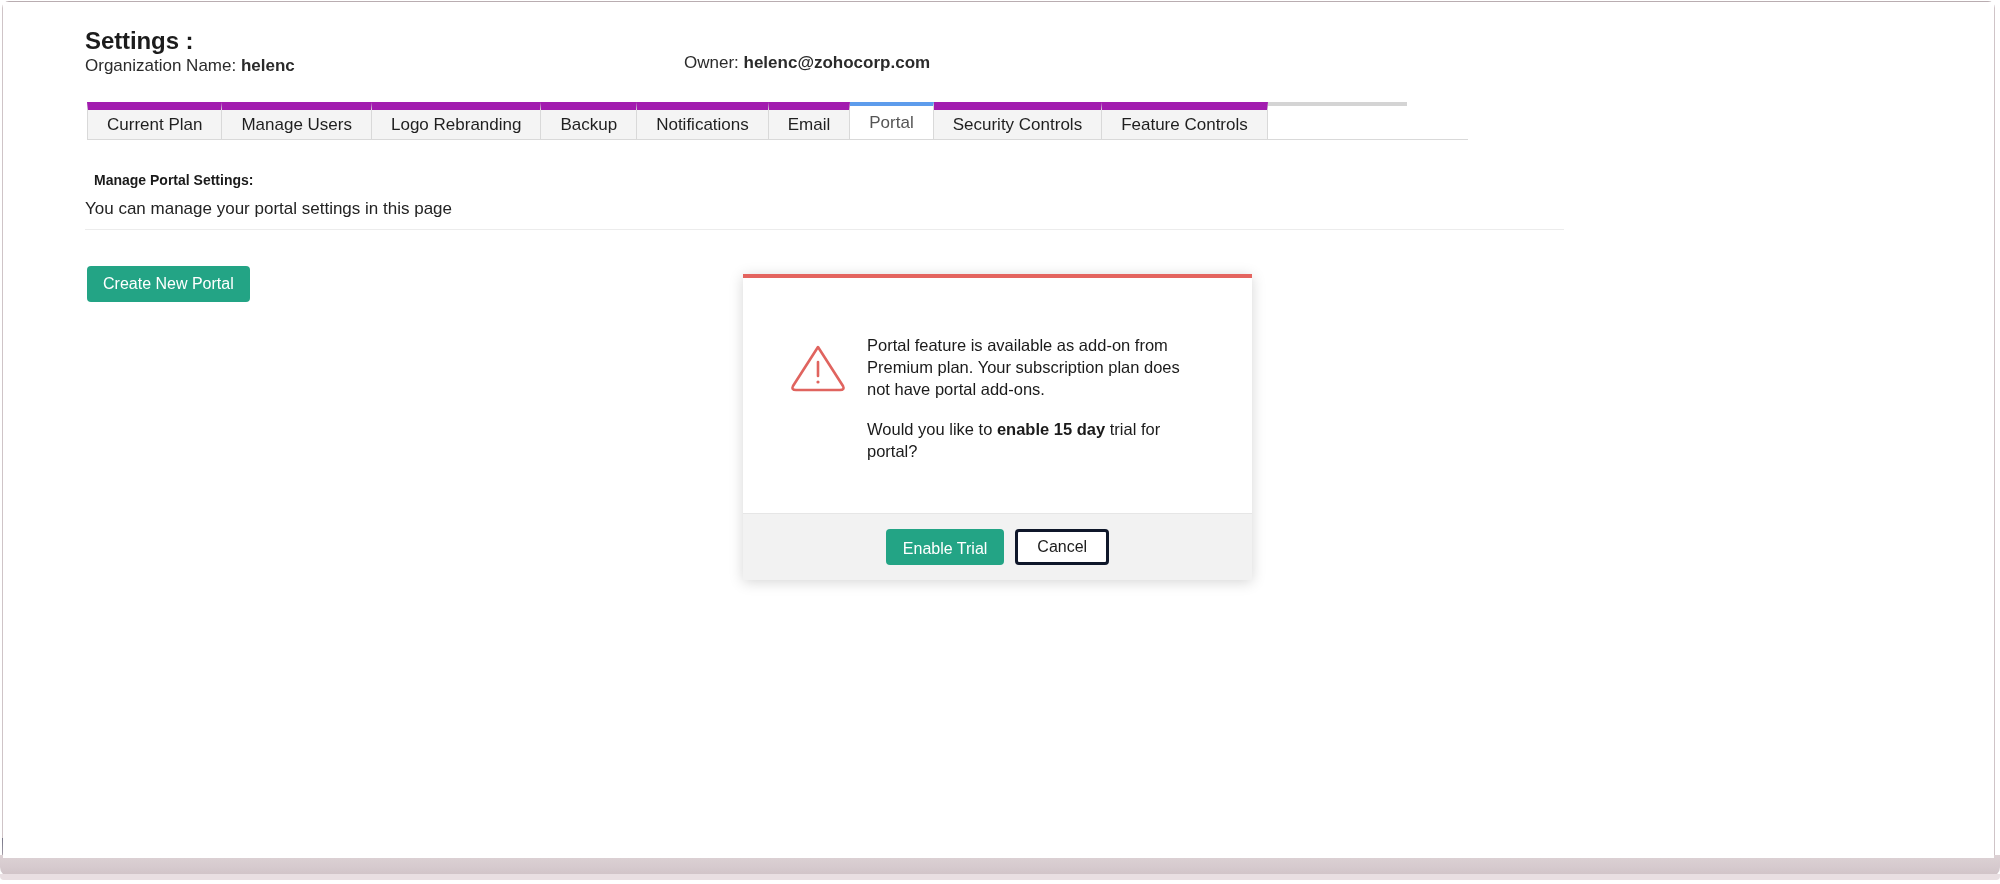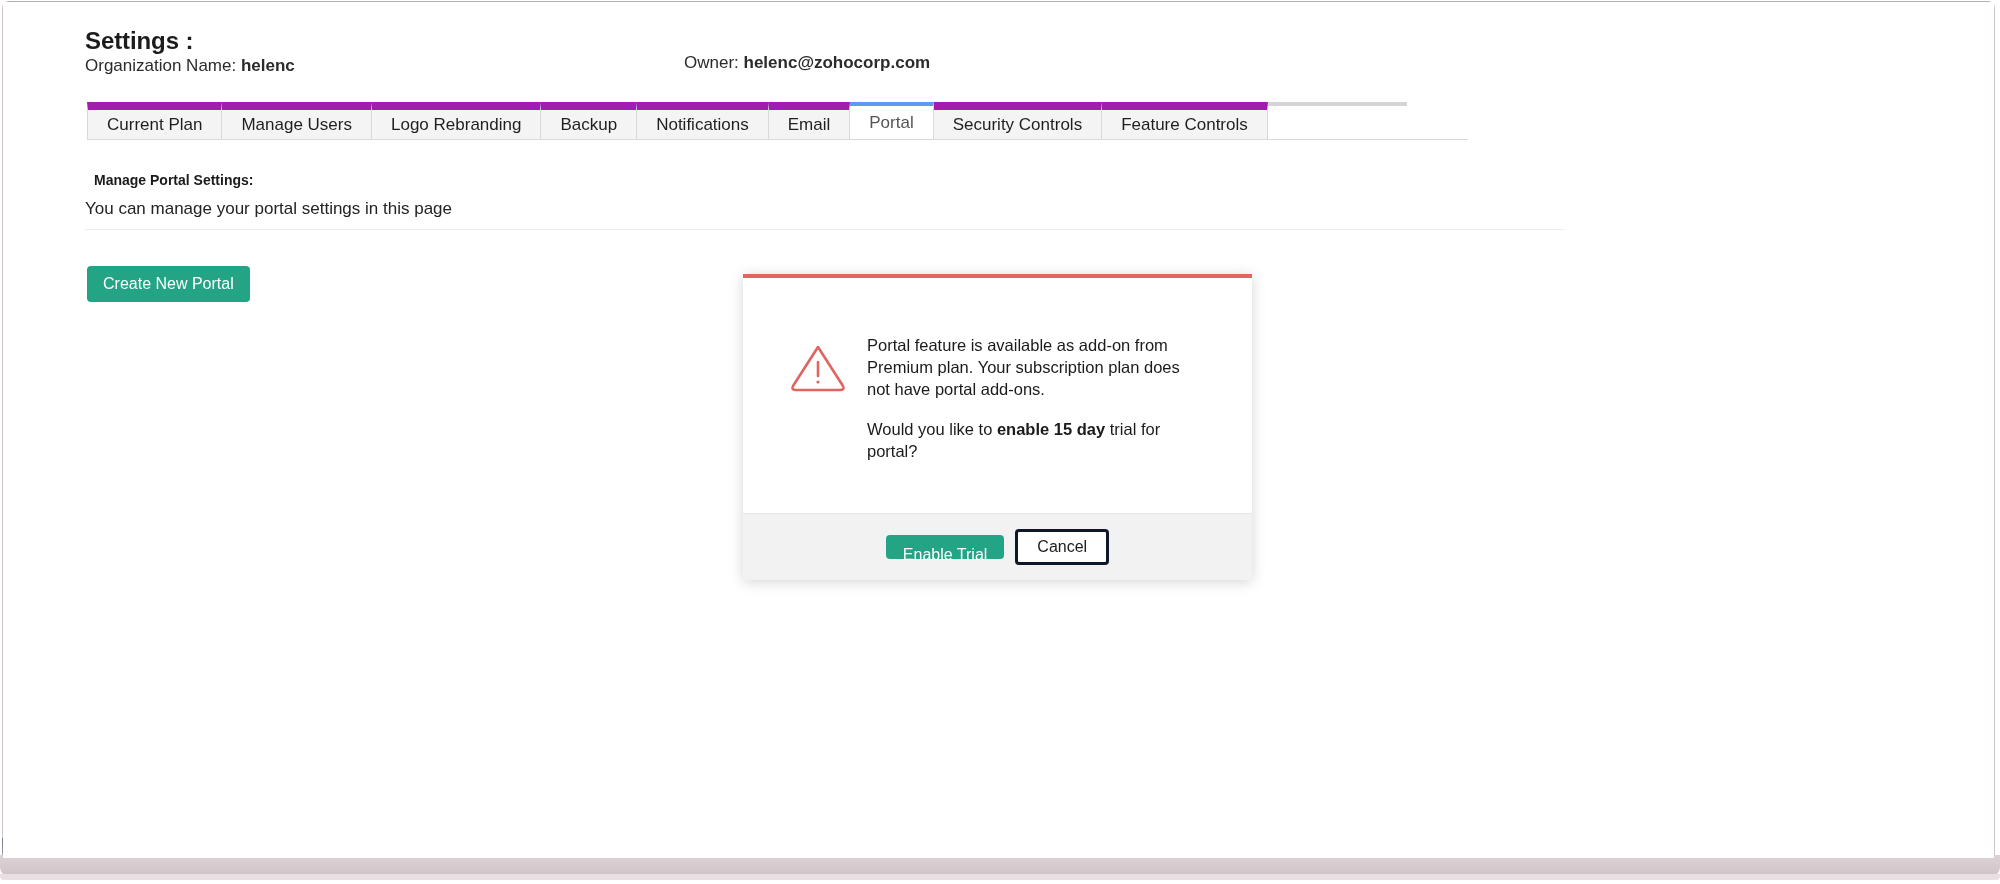--- a/index.html
+++ b/index.html
@@ -276,21 +276,21 @@
     height: 67px;
     background: #f2f2f2;
     border-top: 1px solid #e6e6e6;
     display: flex;
     align-items: center;
     justify-content: center;
     gap: 11px;
   }
 
   #enable-trial-button {
-    height: 24px;
+    height: 36px;
     padding: 11px 17px;
     background: #23a485;
     color: #ffffff;
     font-size: 16px;
     border: none;
     border-radius: 4px;
     cursor: pointer;
     font-family: "Liberation Sans", sans-serif;
   }
 

